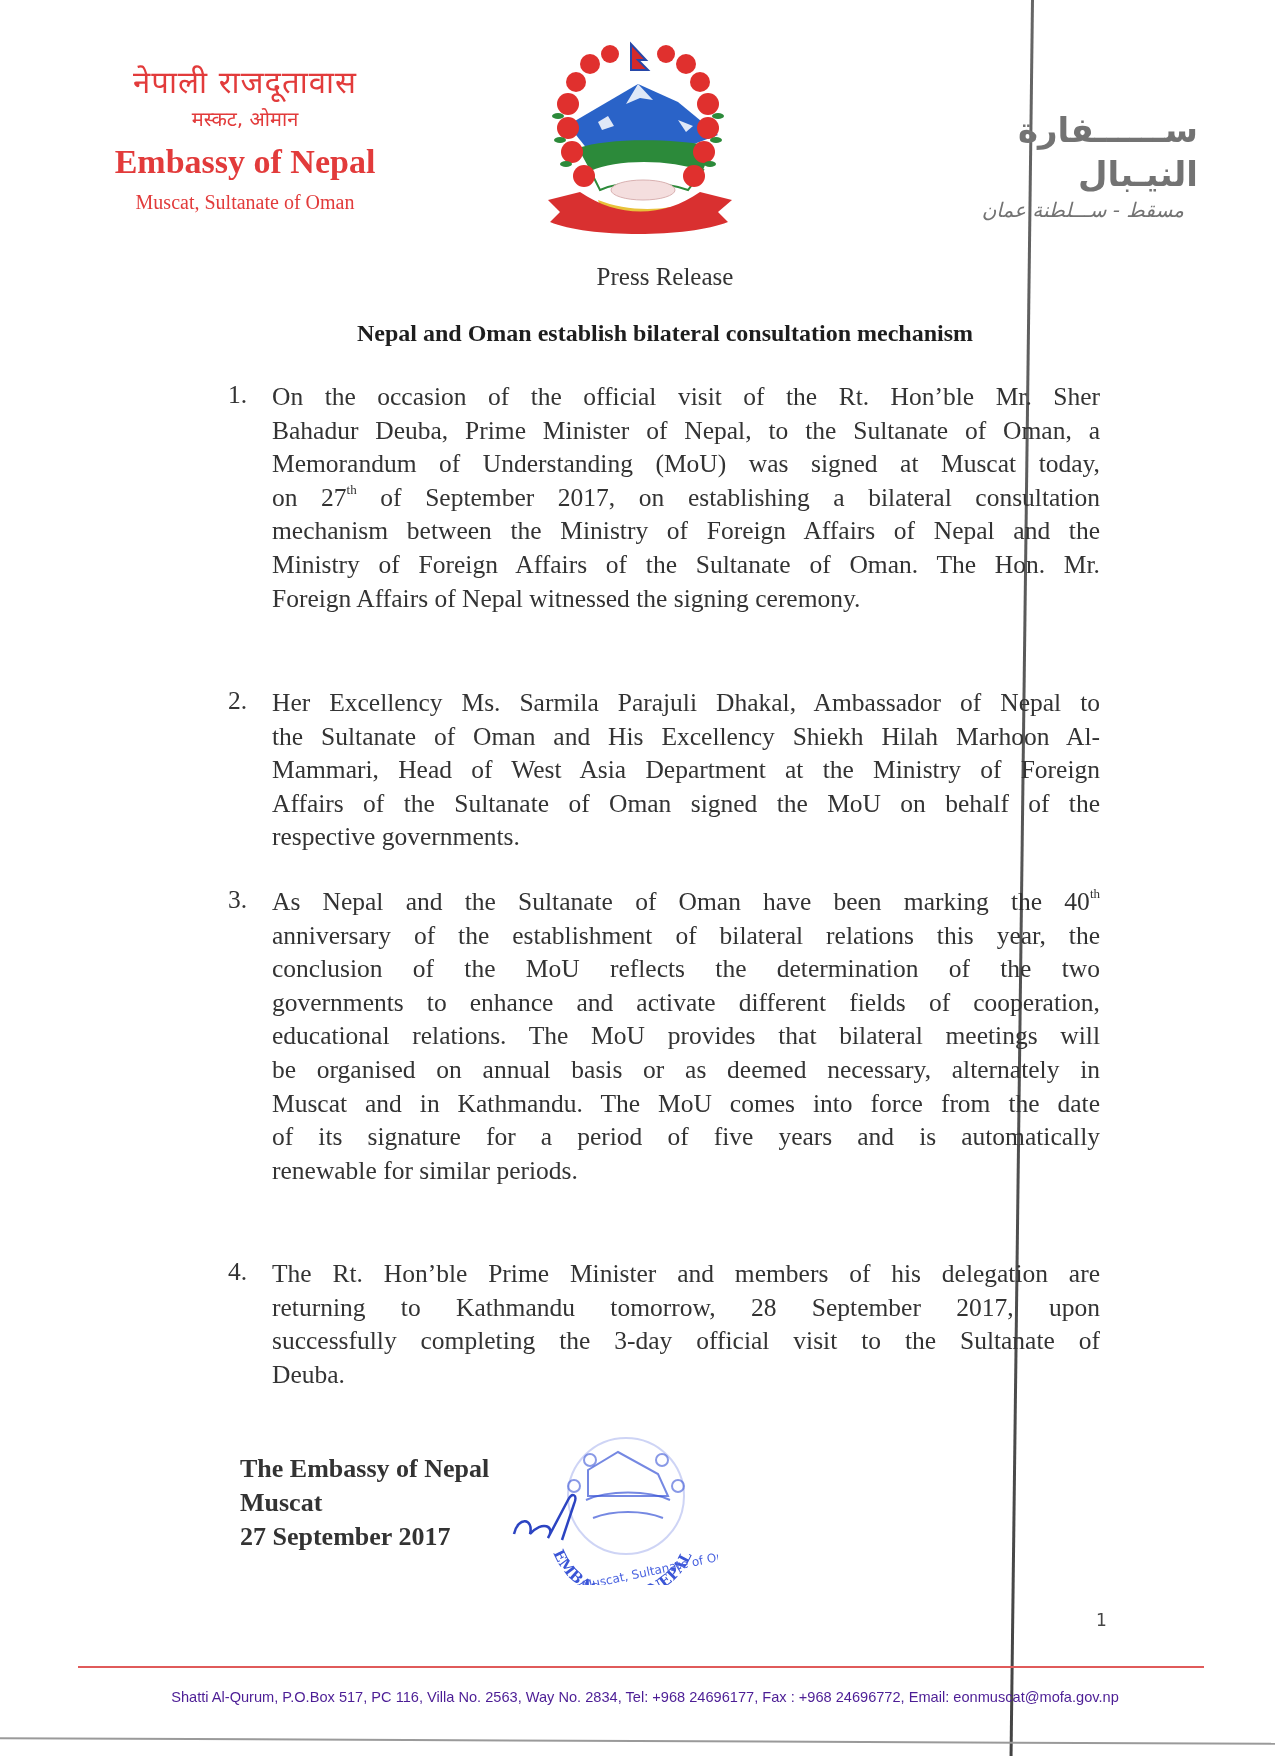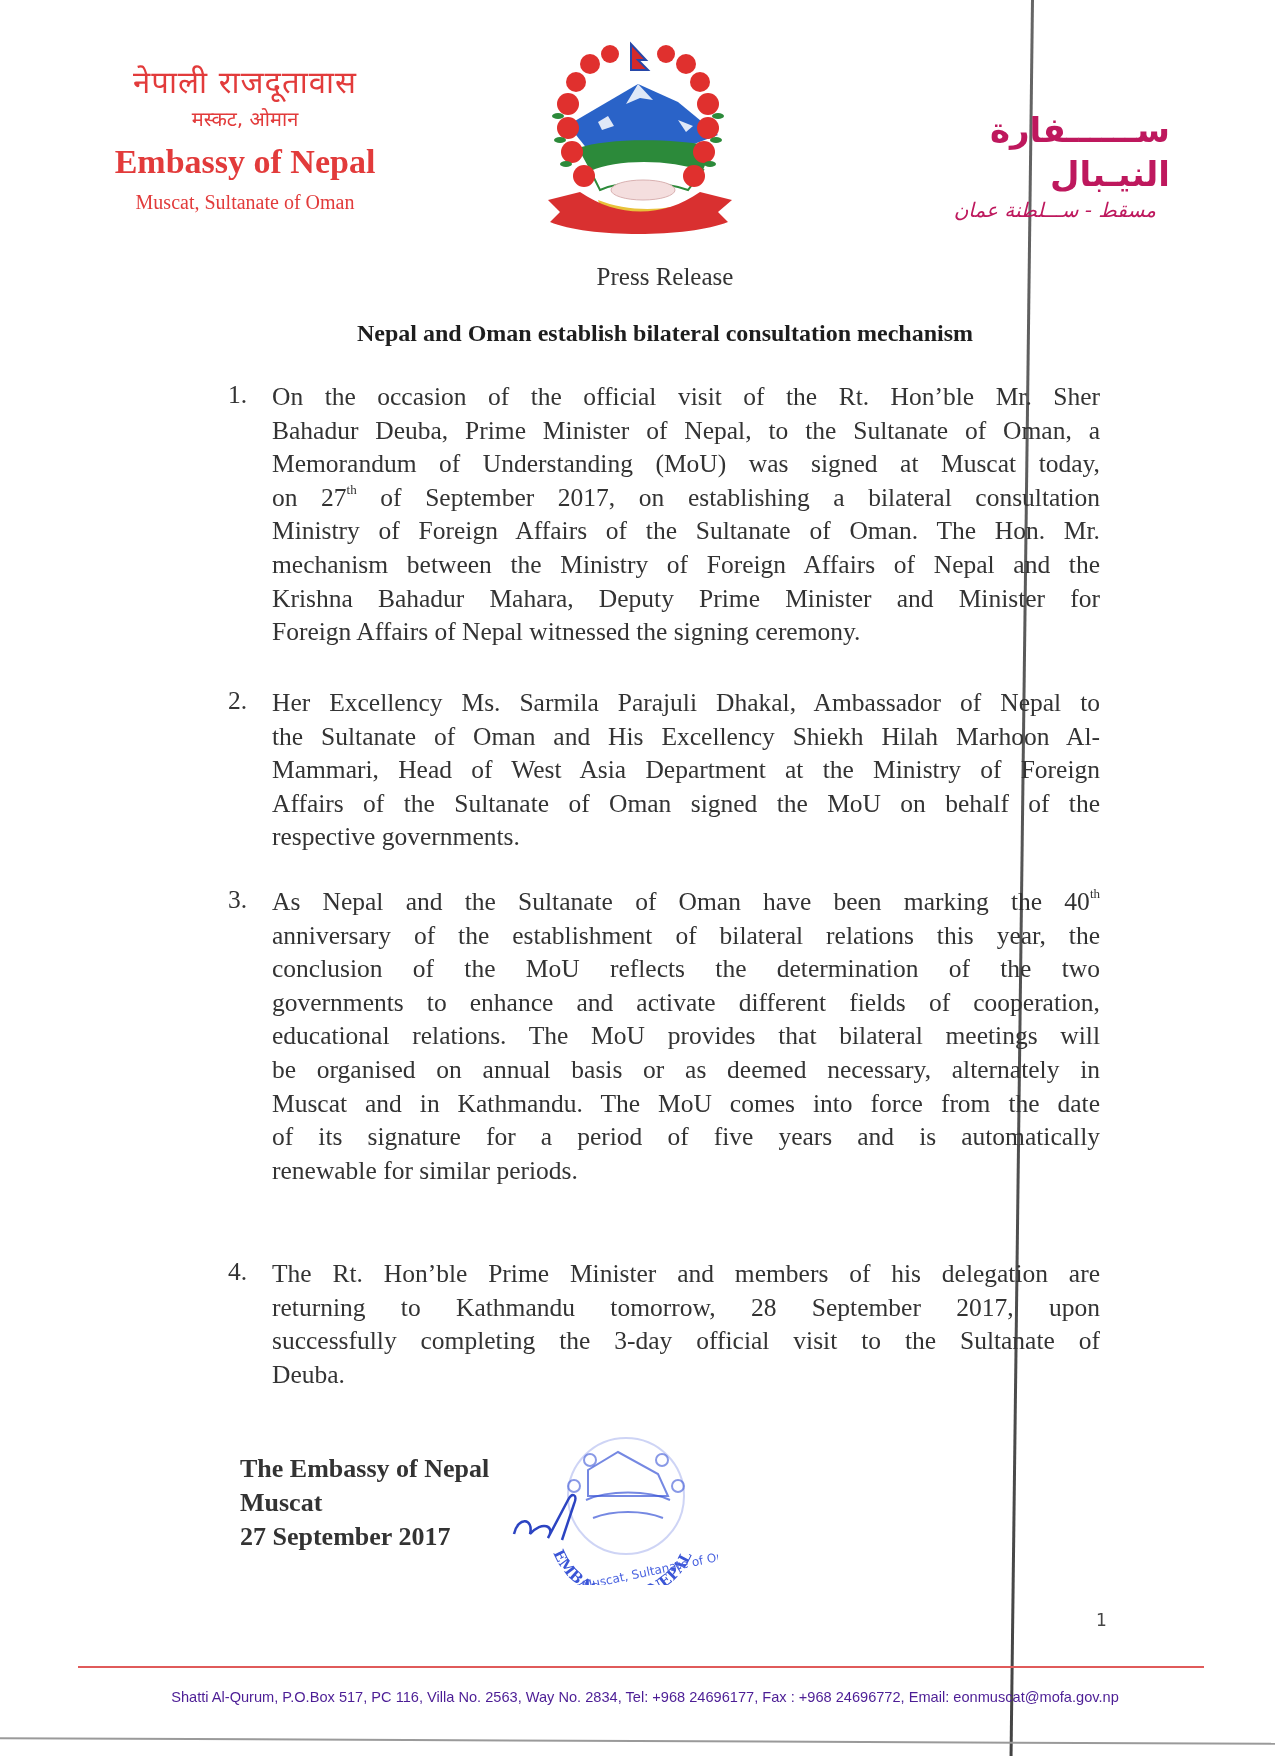--- a/index.html
+++ b/index.html
@@ -12,21 +12,21 @@
 
   
   .lh-left { position: absolute; left: 80px; top: 62px; width: 330px; text-align: center; color: #e23b3b; }
   .lh-dev1 { font-family: "DejaVu Sans", sans-serif; font-size: 31px; letter-spacing: 1px; line-height: 40px; }
   .lh-dev2 { font-family: "DejaVu Sans", sans-serif; font-size: 20px; line-height: 30px; margin-top: 2px; }
   .lh-en { font-family: "Liberation Serif", serif; font-weight: bold; font-size: 34px; line-height: 44px; margin-top: 6px; }
   .lh-sub { font-family: "Liberation Serif", serif; font-size: 20px; line-height: 28px; margin-top: 4px; }
 
   .emblem { position: absolute; left: 528px; top: 40px; width: 222px; height: 200px; }
 
-  .lh-right { position: absolute; left: 900px; top: 108px; width: 270px; text-align: right; color: #be185d; direction: rtl; }
+  .lh-right { position: absolute; left: 928px; top: 108px; width: 270px; text-align: right; color: #737373; direction: rtl; }
   .lh-ar1 { font-family: "DejaVu Sans", sans-serif; font-weight: bold; font-size: 34px; line-height: 44px; }
   .lh-ar2 { font-family: "DejaVu Sans", sans-serif; font-size: 20px; line-height: 28px; margin-right: 14px; font-style: italic; }
 
   .press { position: absolute; left: 0; width: 1330px; top: 263px; text-align: center; font-size: 25px; color: #333; }
   .headline { position: absolute; left: 0; width: 1330px; top: 320px; text-align: center;
               font-size: 24px; font-weight: bold; color: #1e1e1e; }
 
   
   .para { position: absolute; left: 228px; width: 872px; font-size: 25.5px; color: #333; }
   .para .num { position: absolute; left: 0; top: 0; }
@@ -109,23 +109,22 @@
   <div class="press">Press Release</div>
   <div class="headline">Nepal and Oman establish bilateral consultation mechanism</div>
 
   <div id="para-0" class="para" style="top:380px;">
       <span class="num">1.</span>
       <div class="lines">
         <span class="ln">On the occasion of the official visit of the Rt. Hon’ble Mr. Sher</span>
         <span class="ln">Bahadur Deuba, Prime Minister of Nepal, to the Sultanate of Oman, a</span>
         <span class="ln">Memorandum of Understanding (MoU) was signed at Muscat today,</span>
         <span class="ln">on 27<sup>th</sup> of September 2017, on establishing a bilateral consultation</span>
+        <span class="ln">mechanism between the Ministry of Foreign Affairs of Nepal and the</span>
         <span class="ln">Ministry of Foreign Affairs of the Sultanate of Oman. The Hon. Mr.</span>
-        <span class="ln">mechanism between the Ministry of Foreign Affairs of Nepal and the</span>
-        <span class="ln">Krishna Bahadur Mahara, Deputy Prime Minister and Minister for</span>
         <span class="ln last">Foreign Affairs of Nepal witnessed the signing ceremony.</span>
       </div>
     </div>
   <div id="para-1" class="para" style="top:686px;">
       <span class="num">2.</span>
       <div class="lines">
         <span class="ln">Her Excellency Ms. Sarmila Parajuli Dhakal, Ambassador of Nepal to</span>
         <span class="ln">the Sultanate of Oman and His Excellency Shiekh Hilah Marhoon Al-</span>
         <span class="ln">Mammari, Head of West Asia Department at the Ministry of Foreign</span>
         <span class="ln">Affairs of the Sultanate of Oman signed the MoU on behalf of the</span>

